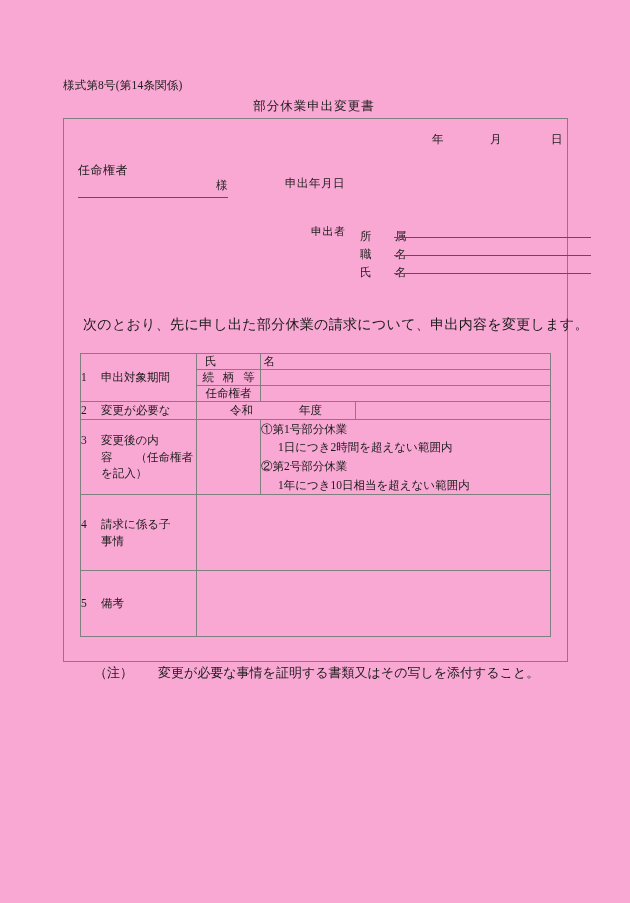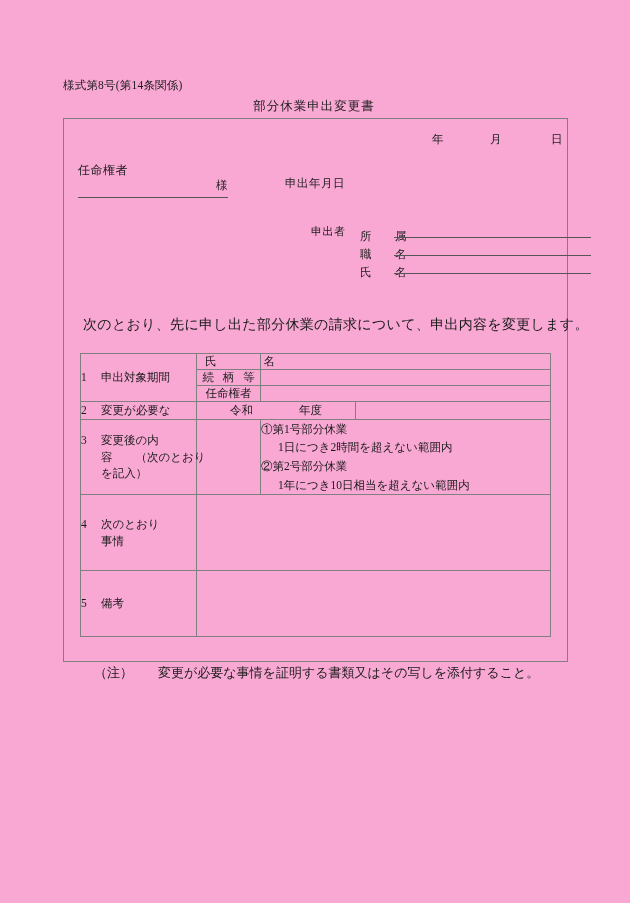--- a/index.html
+++ b/index.html
@@ -258,34 +258,34 @@
           <span class="num">2</span><span>変更が必要な</span>
         </td>
         <td colspan="2" class="reiwa-cell">
           <span class="r1">令和</span><span>年度</span>
         </td>
         <td class="cell-pad">&nbsp;</td>
       </tr>
       <tr>
         <td class="lbl">
           <span class="num">3</span><span>変更後の内</span><br>
-          <span class="ind">容　　（次のとおり</span><br>
+          <span class="ind">容　　（任命権者</span><br>
           <span class="ind">を記入）</span>
         </td>
         <td class="cell-pad">&nbsp;</td>
         <td colspan="2" class="content-cell">
           <span>①第1号部分休業</span>
           <span class="sub">1日につき2時間を超えない範囲内</span>
           <span>②第2号部分休業</span>
           <span class="sub">1年につき10日相当を超えない範囲内</span>
         </td>
       </tr>
       <tr style="height:76px">
         <td class="lbl">
-          <span class="num">4</span><span>次のとおり</span><br>
+          <span class="num">4</span><span>請求に係る子</span><br>
           <span class="ind">事情</span>
         </td>
         <td colspan="3" class="cell-pad">&nbsp;</td>
       </tr>
       <tr style="height:66px">
         <td class="lbl">
           <span class="num">5</span><span>備考</span>
         </td>
         <td colspan="3" class="cell-pad">&nbsp;</td>
       </tr>

